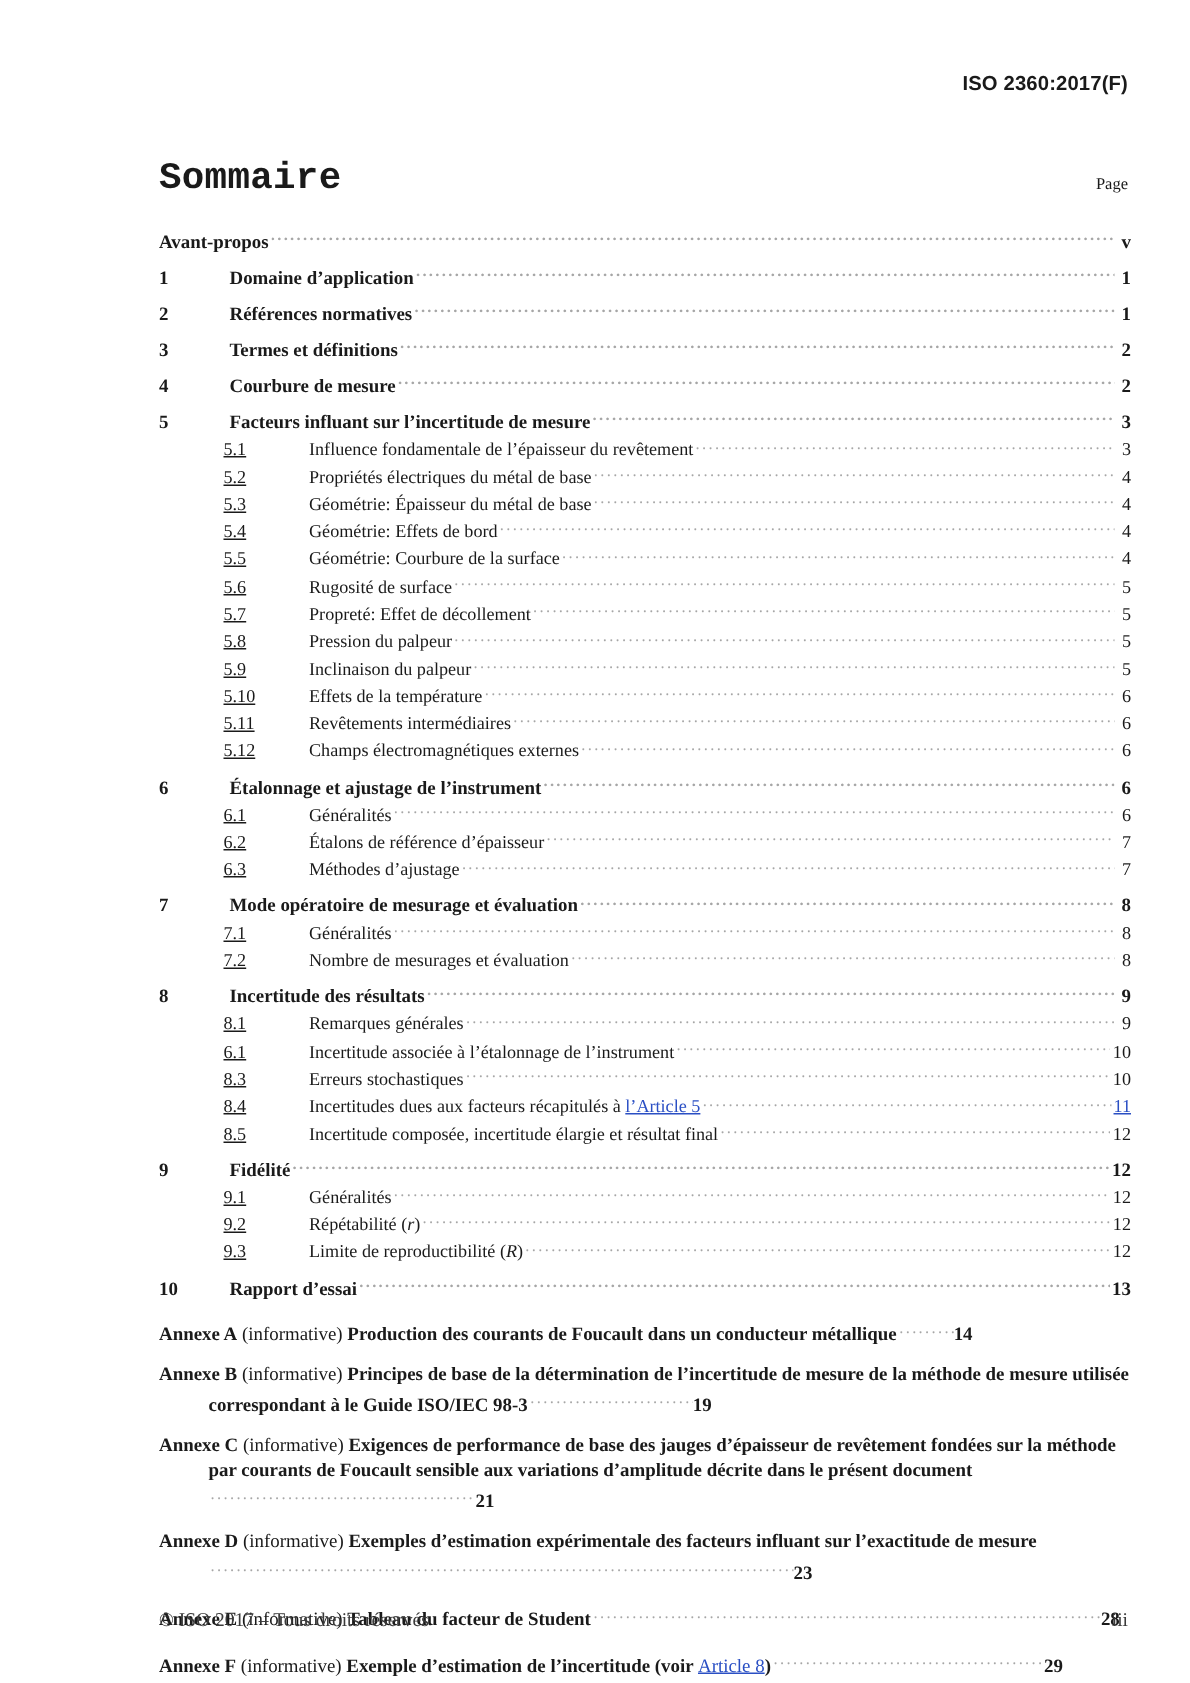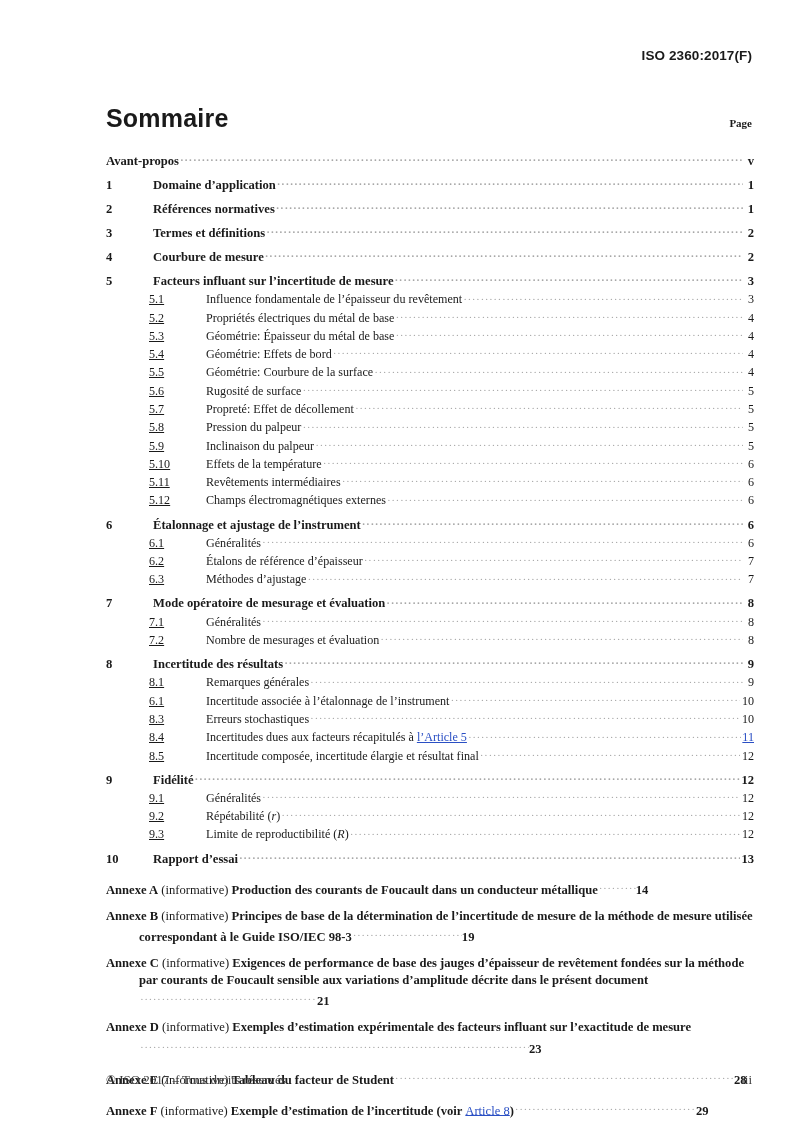--- a/index.html
+++ b/index.html
@@ -37,33 +37,32 @@
   .title-row {
     position: absolute;
     top: 106px;
     left: 92px;
     right: 55px;
     display: flex;
     align-items: flex-end;
     justify-content: space-between;
   }
   .sommaire-title {
-    font-family: Liberation Sans, sans-serif;
+    font-family: Liberation Mono, monospace;
     font-weight: bold;
     font-size: 25px;
     line-height: 1;
     color: #1a1a1a;
     letter-spacing: 0.2px;
   }
   .page-label {
     font-family: "Liberation Serif", serif;
     font-size: 11px;
     color: #1a1a1a;
     padding-bottom: 2px;
-    font-weight: bold;
   }
 
   
   .toc {
     position: absolute;
     top: 152px;
     left: 92px;
     width: 648px;
   }
 

